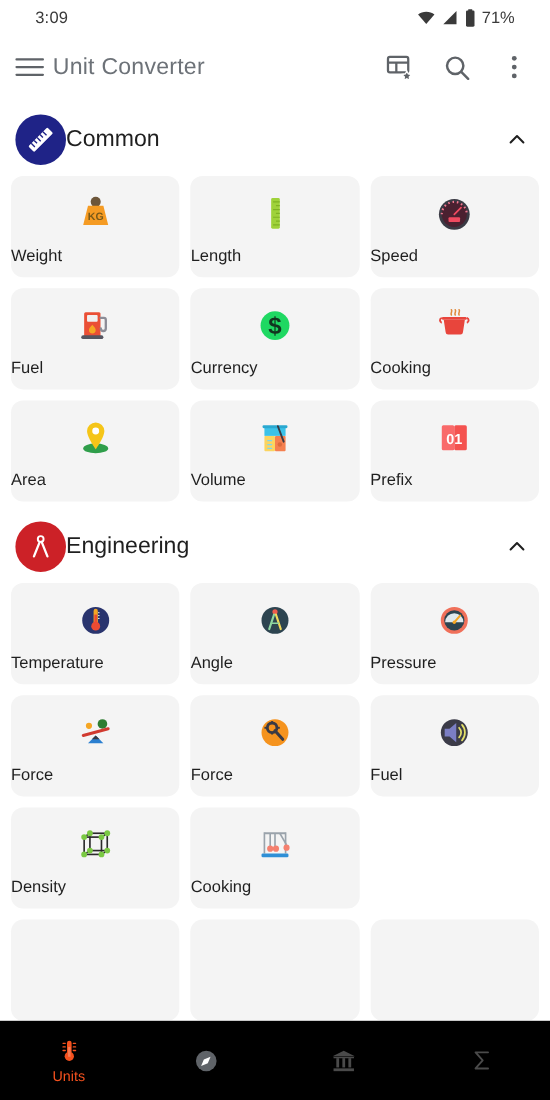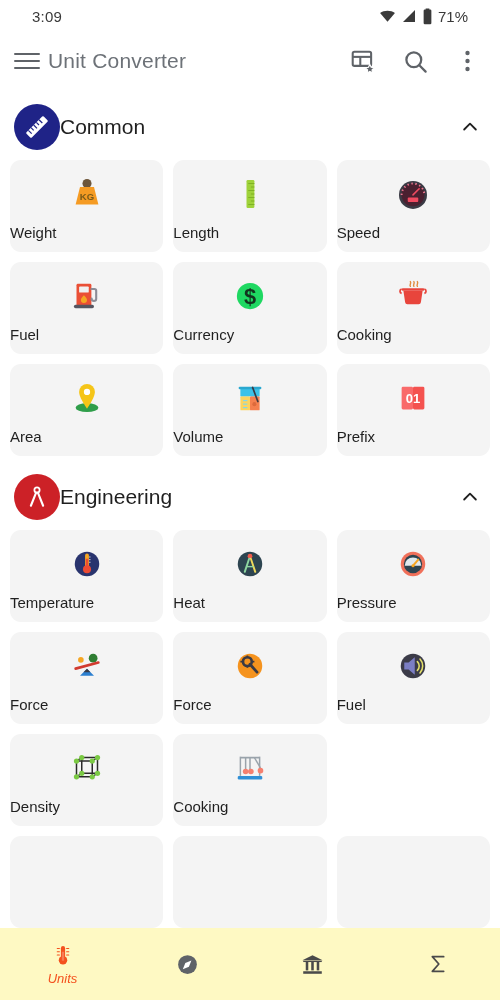--- a/index.html
+++ b/index.html
@@ -67,22 +67,22 @@
     cursor: pointer;
   }
   .tile-icon { height: 46px; display: flex; align-items: center; justify-content: center; }
   .tile-label { font-size: 15px; color: #1f1f1f; margin-top: 7px; }
 
   .section { margin-bottom: 4px; }
 
   
   .bottom-nav {
     position: absolute; left: 0; right: 0; bottom: 0;
-    height: 72px; background: #fef9c3;
-    display: flex; align-items: flex-end; font-style: italic;
+    height: 72px; background: #000000;
+    display: flex; align-items: flex-end;
   }
   .nav-item {
     flex: 1; display: flex; flex-direction: column; align-items: center; justify-content: center;
     gap: 3px; cursor: pointer; height: 100%;
   }
   .nav-label { font-size: 13px; color: #f4511e; }
 
   .scroll-area { position: absolute; top: 90px; left:0; right:0; bottom: 72px; overflow: hidden; }
 </style>
 </head>
@@ -331,21 +331,21 @@
       <div class="tile">
         <div class="tile-icon">
           <svg width="42" height="42" viewBox="0 0 48 48">
             <circle cx="24" cy="24" r="14" fill="#2d4450"></circle>
             <circle cx="24" cy="15" r="2.7" fill="#ef5b4c"></circle>
             <line x1="23" y1="18" x2="18" y2="33" stroke="#8ed6a0" stroke-width="2.2" stroke-linecap="round"></line>
             <line x1="25" y1="18" x2="30" y2="33" stroke="#f0d95a" stroke-width="2.2" stroke-linecap="round"></line>
             <line x1="20" y1="27" x2="28" y2="27" stroke="#8ed6a0" stroke-width="1.6"></line>
           </svg>
         </div>
-        <div class="tile-label">Heat</div>
+        <div class="tile-label">Angle</div>
       </div>
 
       <div class="tile">
         <div class="tile-icon">
           <svg width="42" height="42" viewBox="0 0 48 48">
             <circle cx="24" cy="24" r="14" fill="#f0705a"></circle>
             <circle cx="24" cy="24" r="10.5" fill="#2d4450"></circle>
             <path d="M14.5 26a9.5 9.5 0 0 1 19 0z" fill="#dfe9ee"></path>
             <line x1="24" y1="26" x2="30" y2="19" stroke="#f5a623" stroke-width="2.2" stroke-linecap="round"></line>
             <circle cx="24" cy="26" r="1.8" fill="#f5a623"></circle>

